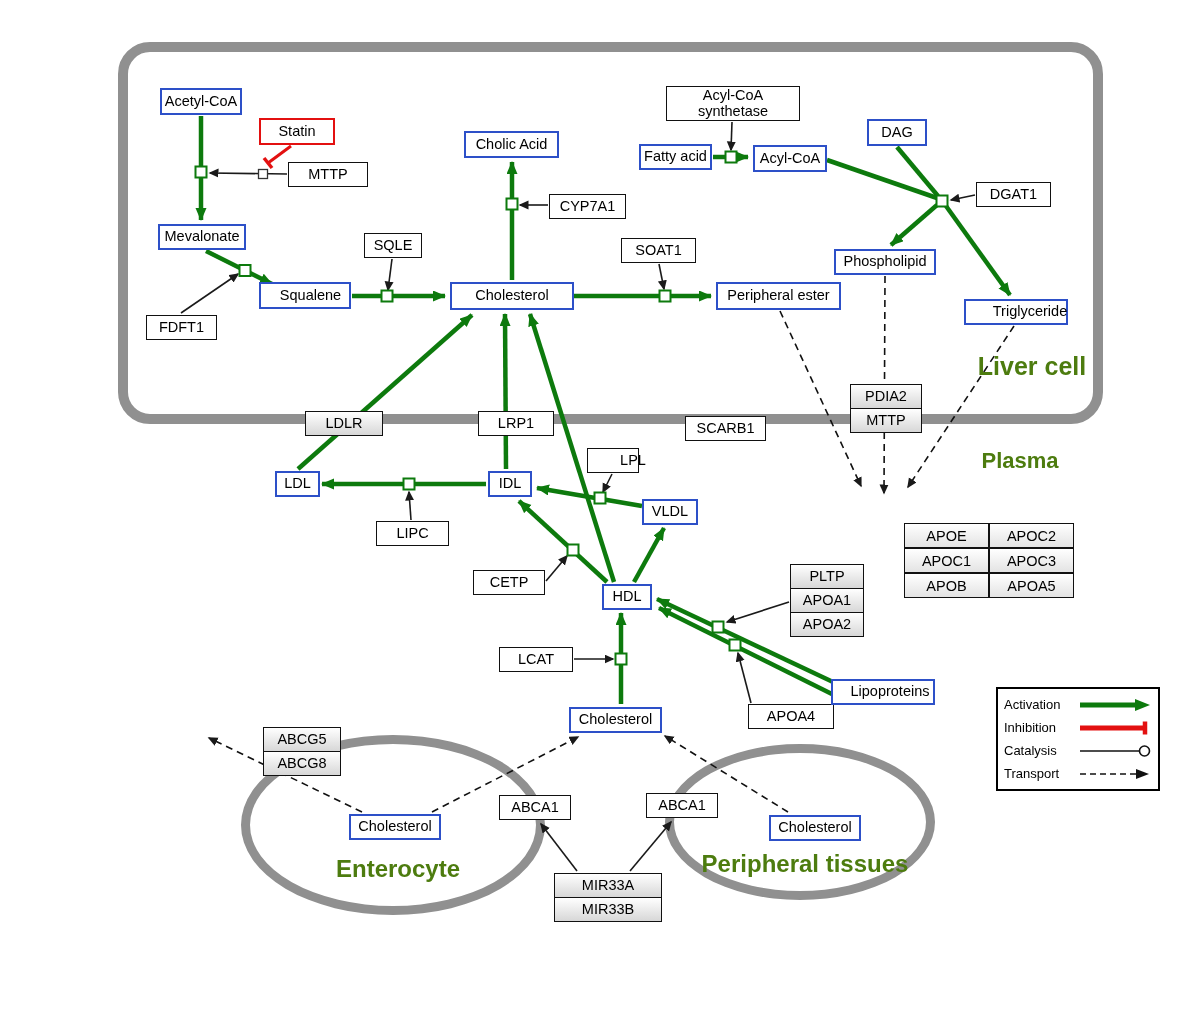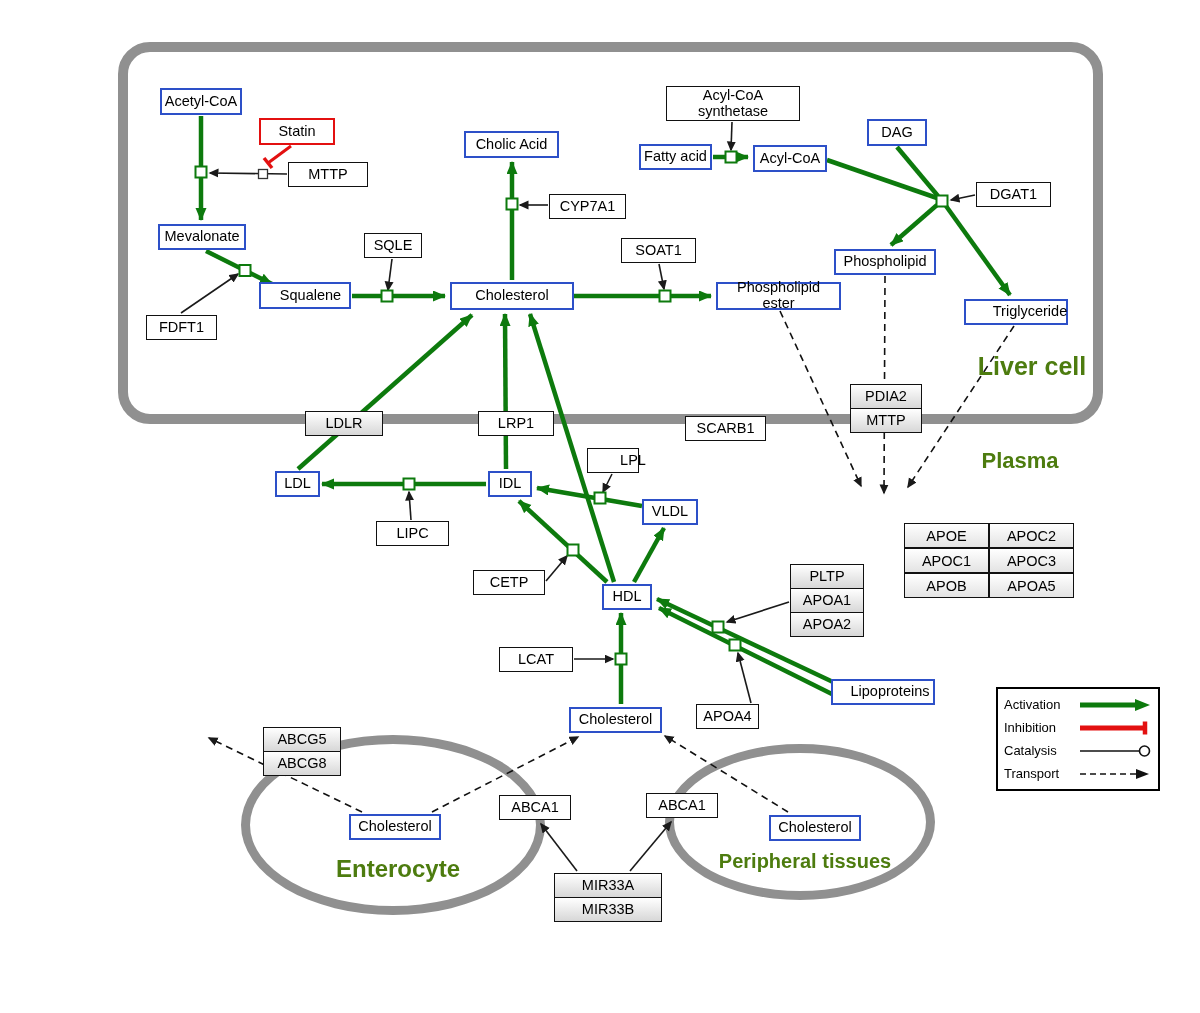--- a/index.html
+++ b/index.html
@@ -128,21 +128,21 @@
   <div class="node red-box" style="left:259px;top:118px;width:76px;height:27px;">Statin</div>
   <div class="node gene" style="left:288px;top:162px;width:80px;height:25px;">MTTP</div>
   <div class="node metab" style="left:158px;top:224px;width:88px;height:26px;">Mevalonate</div>
   <div class="node gene" style="left:146px;top:315px;width:71px;height:25px;">FDFT1</div>
   <div class="node metab" style="left:259px;top:282px;width:92px;height:27px;padding-left:13px;">Squalene</div>
   <div class="node gene" style="left:364px;top:233px;width:58px;height:25px;">SQLE</div>
   <div class="node metab" style="left:450px;top:282px;width:124px;height:28px;">Cholesterol</div>
   <div class="node metab" style="left:464px;top:131px;width:95px;height:27px;">Cholic Acid</div>
   <div class="node gene" style="left:549px;top:194px;width:77px;height:25px;">CYP7A1</div>
   <div class="node gene" style="left:621px;top:238px;width:75px;height:25px;">SOAT1</div>
-  <div class="node metab" style="left:716px;top:282px;width:125px;height:28px;">Phospholipid ester</div>
+  <div class="node metab" style="left:716px;top:282px;width:125px;height:28px;">Peripheral ester</div>
   <div class="node gene" style="left:666px;top:86px;width:134px;height:35px;">Acyl-CoA synthetase</div>
   <div class="node metab" style="left:639px;top:144px;width:73px;height:26px;">Fatty acid</div>
   <div class="node metab" style="left:753px;top:145px;width:74px;height:27px;">Acyl-CoA</div>
   <div class="node metab" style="left:867px;top:119px;width:60px;height:27px;">DAG</div>
   <div class="node gene" style="left:976px;top:182px;width:75px;height:25px;">DGAT1</div>
   <div class="node metab" style="left:834px;top:249px;width:102px;height:26px;">Phospholipid</div>
   <div class="node metab" style="left:964px;top:299px;width:104px;height:26px;padding-left:30px;">Triglyceride</div>
 
   <div class="node gene grad" style="left:305px;top:411px;width:78px;height:25px;">LDLR</div>
   <div class="node gene" style="left:478px;top:411px;width:76px;height:25px;">LRP1</div>
@@ -154,21 +154,21 @@
   <div class="node metab" style="left:488px;top:471px;width:44px;height:26px;">IDL</div>
   <div class="node gene" style="left:376px;top:521px;width:73px;height:25px;">LIPC</div>
   <div class="node gene" style="left:587px;top:448px;width:52px;height:25px;padding-left:42px;">LPL</div>
   <div class="node metab" style="left:642px;top:499px;width:56px;height:26px;">VLDL</div>
   <div class="node gene" style="left:473px;top:570px;width:72px;height:25px;">CETP</div>
   <div class="node metab" style="left:602px;top:584px;width:50px;height:26px;">HDL</div>
   <div class="node gene" style="left:499px;top:647px;width:74px;height:25px;">LCAT</div>
   <div class="node gene grad" style="left:790px;top:564px;width:74px;height:25px;">PLTP</div>
   <div class="node gene grad" style="left:790px;top:588px;width:74px;height:25px;">APOA1</div>
   <div class="node gene grad" style="left:790px;top:612px;width:74px;height:25px;">APOA2</div>
-  <div class="node gene" style="left:696px;top:704px;width:63px;height:25px;">APOA4</div>
+  <div class="node gene" style="left:748px;top:704px;width:86px;height:25px;">APOA4</div>
   <div class="node metab" style="left:831px;top:679px;width:104px;height:26px;padding-left:16px;">Lipoproteins</div>
   <div class="node metab" style="left:569px;top:707px;width:93px;height:26px;">Cholesterol</div>
 
   <div class="apo-table">
     <div class="apo-cell">APOE</div>
     <div class="apo-cell">APOC2</div>
     <div class="apo-cell">APOC1</div>
     <div class="apo-cell">APOC3</div>
     <div class="apo-cell">APOB</div>
     <div class="apo-cell">APOA5</div>
@@ -179,21 +179,21 @@
   <div class="node metab" style="left:349px;top:814px;width:92px;height:26px;">Cholesterol</div>
   <div class="node metab" style="left:769px;top:815px;width:92px;height:26px;">Cholesterol</div>
   <div class="node gene" style="left:499px;top:795px;width:72px;height:25px;">ABCA1</div>
   <div class="node gene" style="left:646px;top:793px;width:72px;height:25px;">ABCA1</div>
   <div class="node gene grad" style="left:554px;top:873px;width:108px;height:25px;">MIR33A</div>
   <div class="node gene grad" style="left:554px;top:897px;width:108px;height:25px;">MIR33B</div>
 
   <div class="region-label" style="left:952px;top:352px;width:160px;font-size:25px;">Liver cell</div>
   <div class="region-label" style="left:960px;top:448px;width:120px;font-size:22px;">Plasma</div>
   <div class="region-label" style="left:323px;top:855px;width:150px;font-size:24px;">Enterocyte</div>
-  <div class="region-label" style="left:700px;top:850px;width:210px;font-size:20px;">Peripheral tissues</div>
+  <div class="region-label" style="left:700px;top:850px;width:210px;font-size:24px;">Peripheral tissues</div>
 
   <div class="legend">
     <div class="legend-row">
       <span>Activation</span>
       <svg width="74" height="16">
         <line x1="2" y1="8" x2="57" y2="8" stroke="#0d7a0d" stroke-width="5"></line>
         <polygon points="57,2 72,8 57,14" fill="#0d7a0d"></polygon>
       </svg>
     </div>
     <div class="legend-row">

